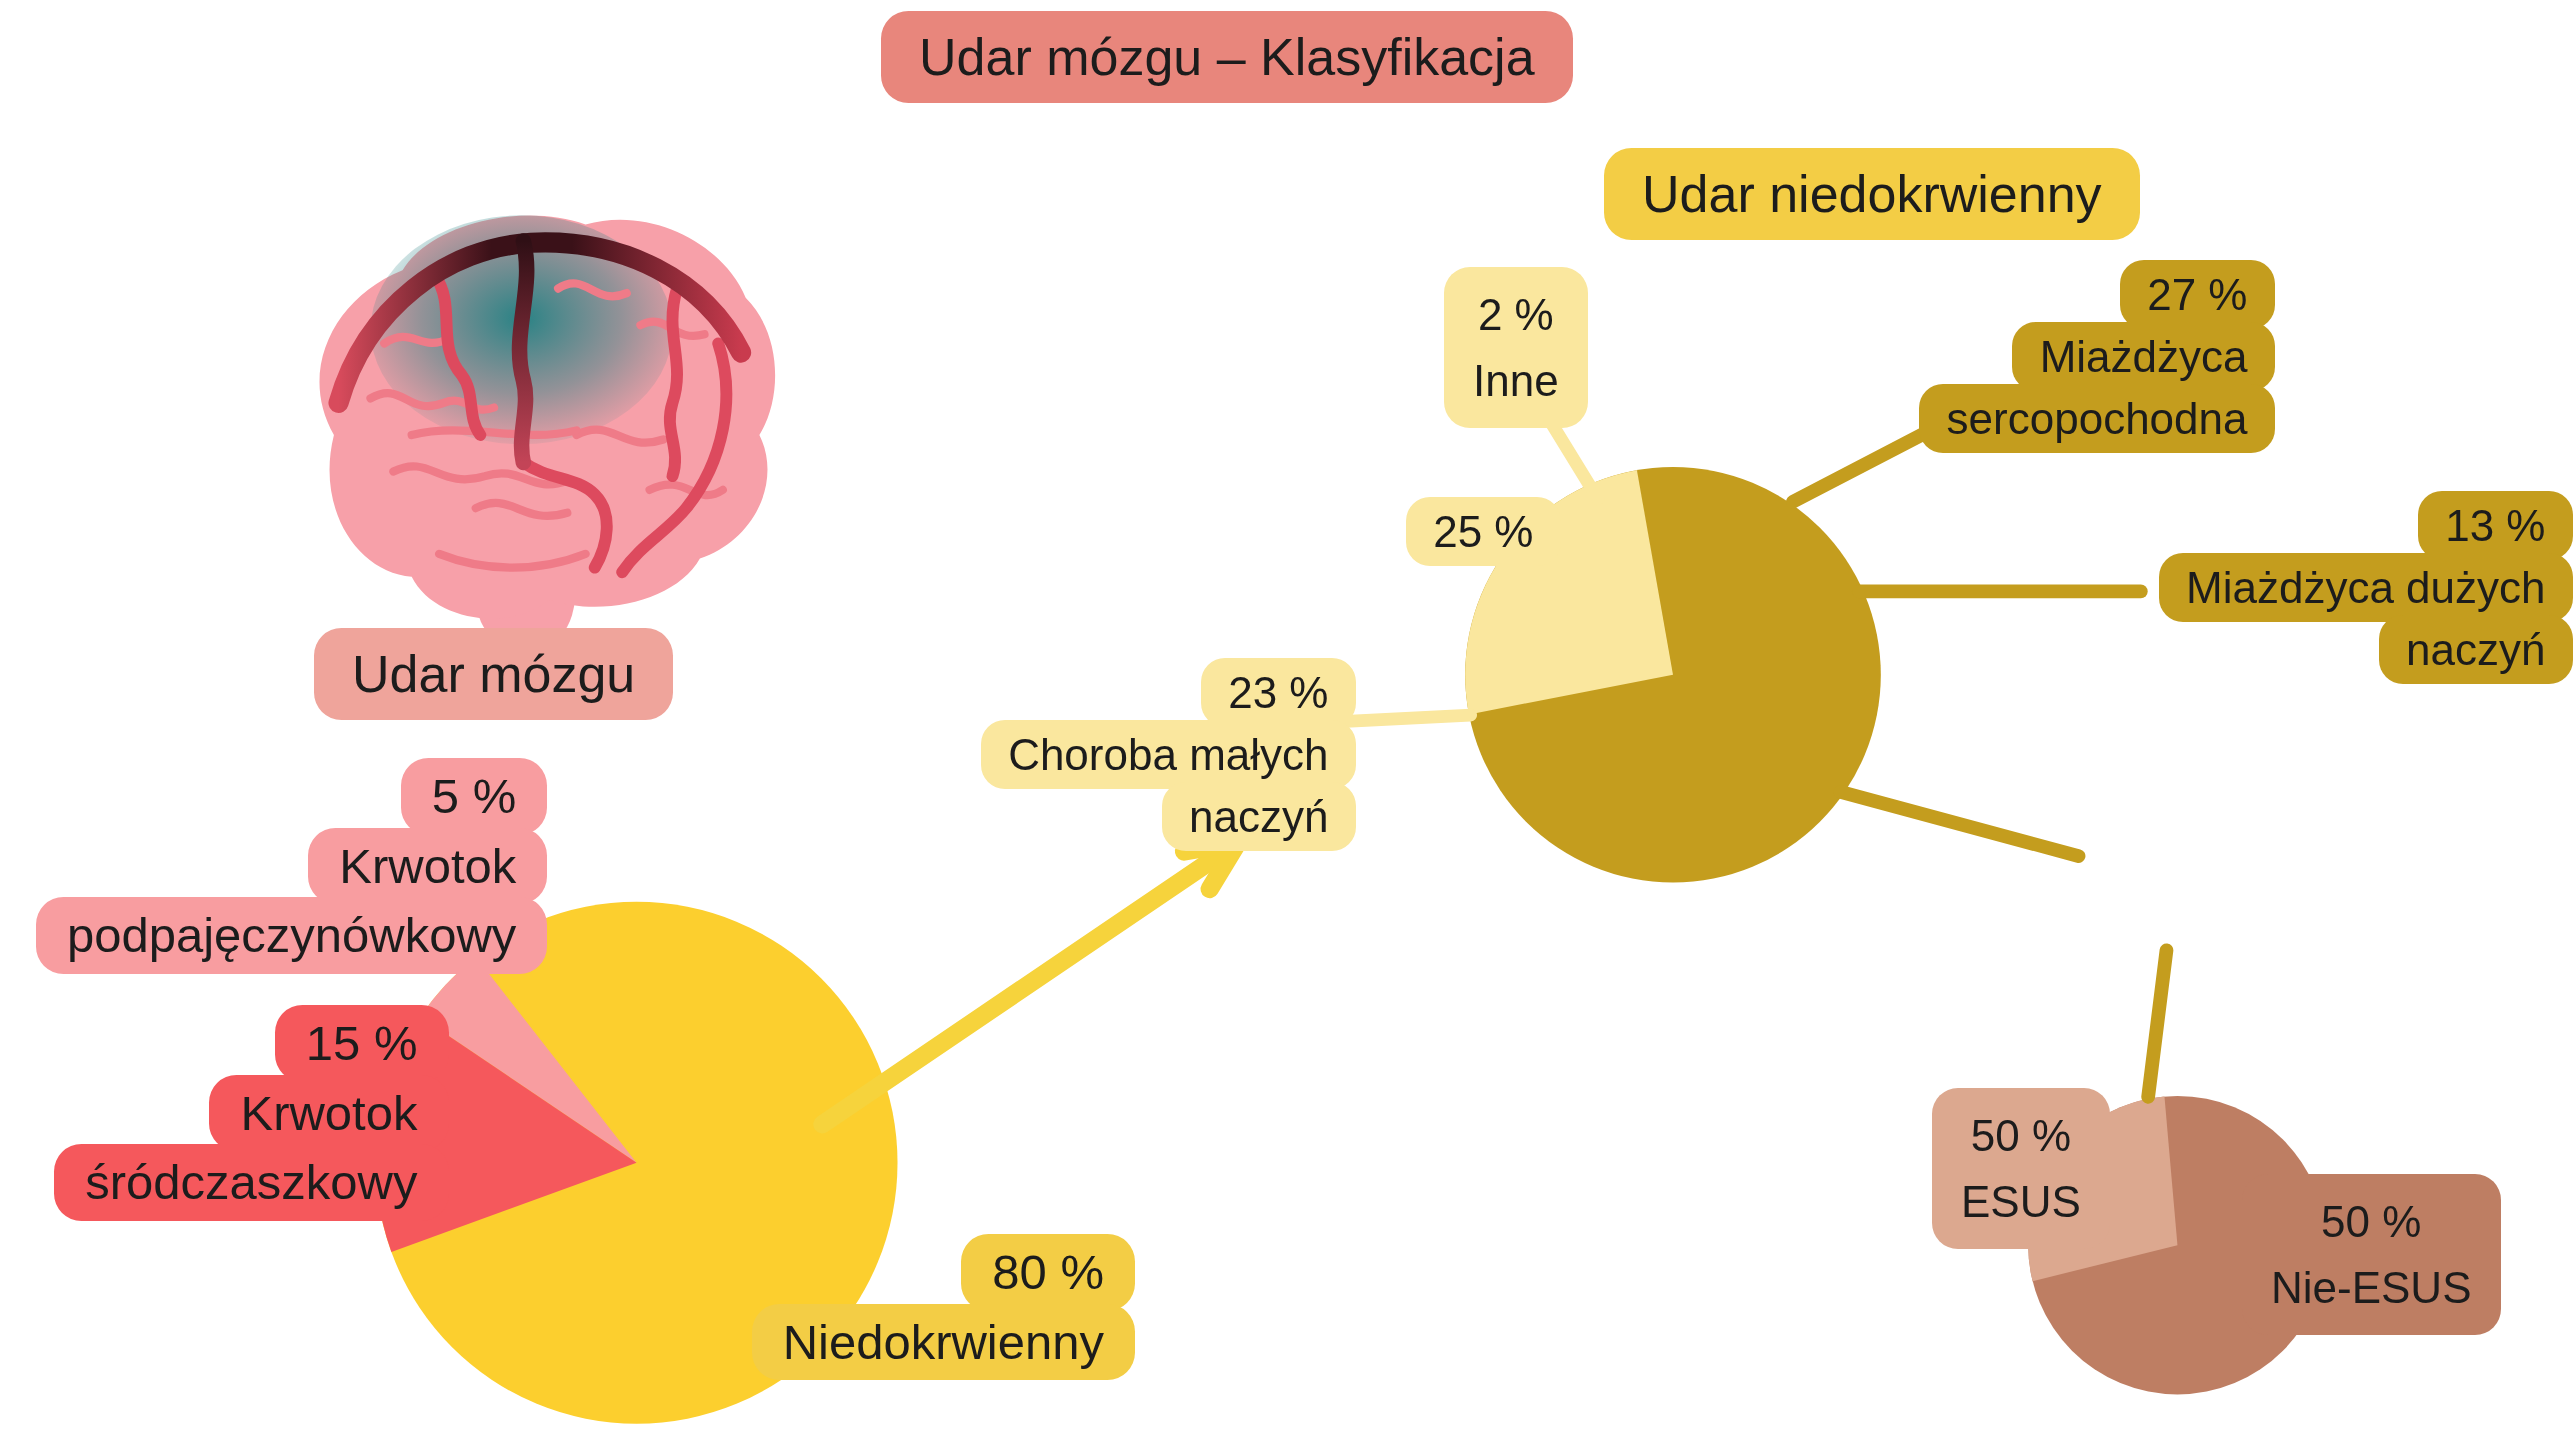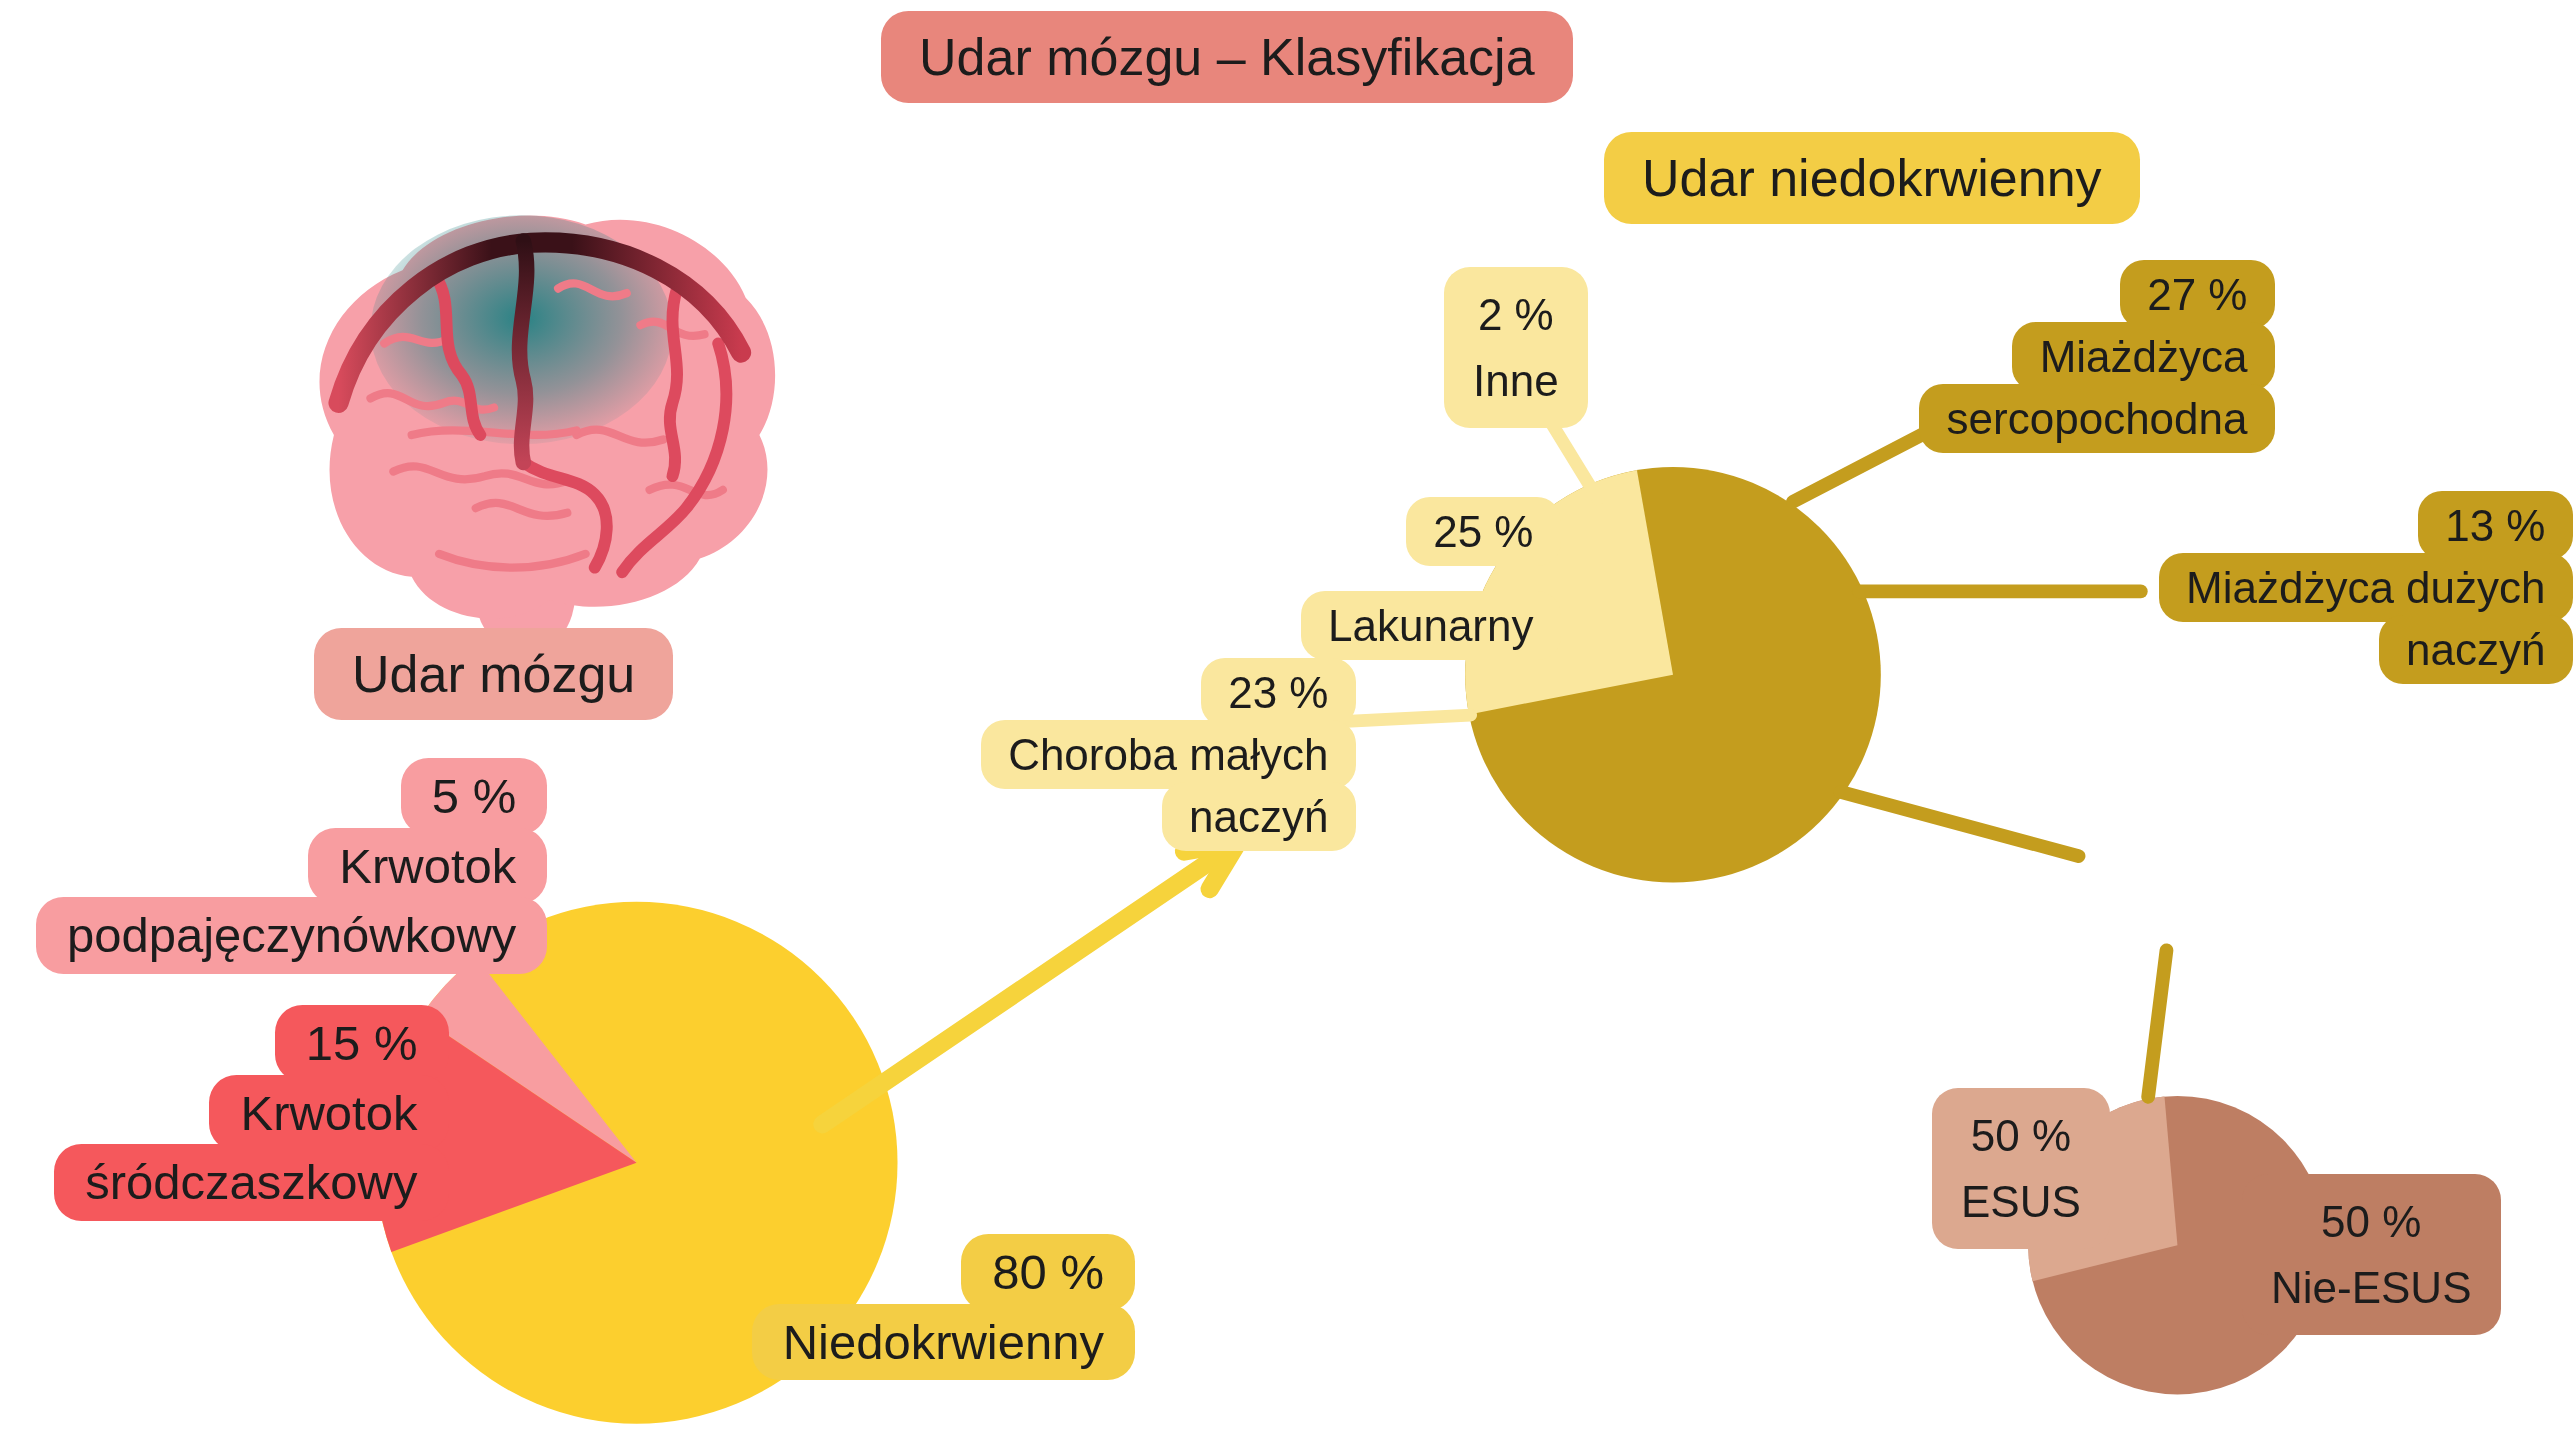--- a/index.html
+++ b/index.html
@@ -120,21 +120,21 @@
       <path d="M515,200 C535,260 520,330 480,380 C460,405 430,420 410,450"></path>
       <path d="M302,330 C330,350 360,345 380,365 C400,385 395,420 380,445"></path>
     </g>
     <path d="M100,265 C130,160 220,95 310,90 C410,85 500,130 540,210" fill="none" stroke="url(#vesselTop)" stroke-width="22" stroke-linecap="round"></path>
     <path d="M302,88 C315,140 288,190 302,240 C310,270 295,300 302,330" fill="none" stroke="url(#vesselMain)" stroke-width="17" stroke-linecap="round"></path>
   </svg>
 
   <div class="lbl" style="left:881px; top:11px;">
     <span class="pill big bg-salmon">Udar mózgu – Klasyfikacja</span>
   </div>
-  <div class="lbl" style="left:1604px; top:132px;">
+  <div class="lbl" style="left:1604px; top:148px;">
     <span class="pill big bg-yellowmut">Udar niedokrwienny</span>
   </div>
   <div class="lbl" style="left:314px; top:628px;">
     <span class="pill big bg-salmonlight">Udar mózgu</span>
   </div>
 
   <div class="lbl stack s54" style="left:7.3px; top:758px; width:540px;">
     <span class="pill bg-pink">5 %</span>
     <span class="pill bg-pink">Krwotok</span>
     <span class="pill bg-pink">podpajęczynówkowy</span>
@@ -148,21 +148,20 @@
     <span class="pill bg-yellowmut">80 %</span>
     <span class="pill bg-yellowmut">Niedokrwienny</span>
   </div>
 
   <div class="lbl onepill bg-cream" style="left:1444px; top:267px;">
     <div>2 %</div>
     <div>Inne</div>
   </div>
   <div class="lbl stack s48" style="left:1330px; top:497px; width:231px;gap:32px;">
     <span class="pill bg-cream">25 %</span>
-    <span class="pill bg-cream">Lakunarny</span>
   </div>
   <div class="lbl stack s48" style="left:960px; top:658px; width:396px;">
     <span class="pill bg-cream">23 %</span>
     <span class="pill bg-cream">Choroba małych</span>
     <span class="pill bg-cream">naczyń</span>
   </div>
   <div class="lbl stack s48" style="left:1907px; top:260px; width:368px;">
     <span class="pill bg-gold">27 %</span>
     <span class="pill bg-gold">Miażdżyca</span>
     <span class="pill bg-gold">sercopochodna</span>

